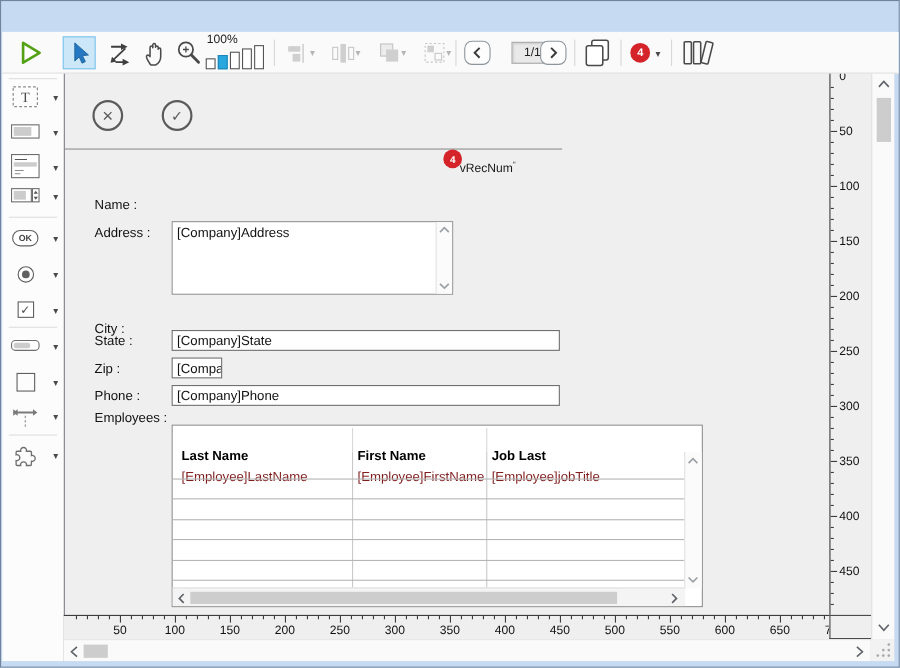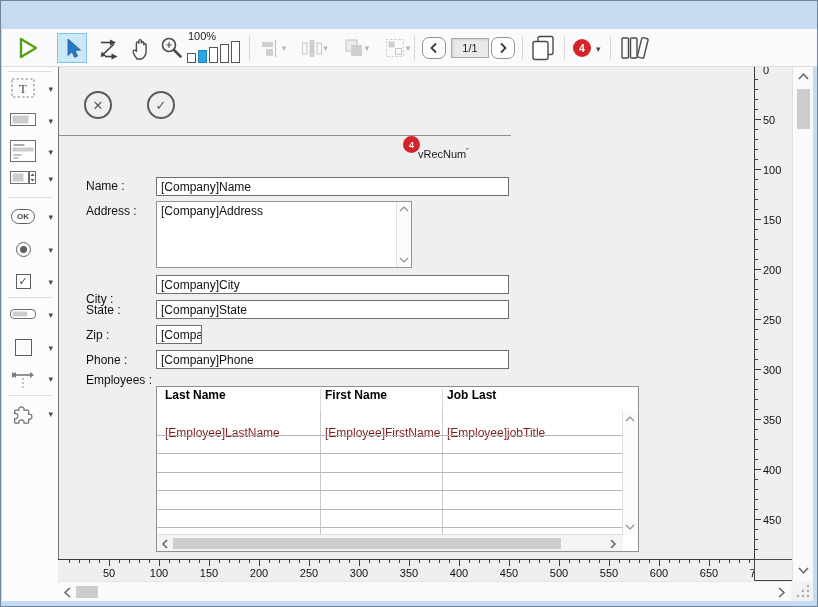--- a/index.html
+++ b/index.html
@@ -21,21 +21,21 @@
   #toolbar{position:absolute;left:1px;top:28px;width:816px;height:38px;background:#fafafa;border-bottom:1px solid #dcdcdc;}
   .tbtn{position:absolute;top:4px;width:30px;height:30px;display:flex;align-items:center;justify-content:center;}
   .tsep{position:absolute;top:7px;width:1px;height:24px;background:#d8d8d8;}
   #tool-select{background:#cbe7f8;border:1px solid #7fc3ec;}
   #zoomctl{position:absolute;left:184px;top:1px;width:56px;height:36px;}
   #zoomlabel{position:absolute;left:2px;top:0;font-size:11px;color:#222;}
   .zbar{position:absolute;bottom:3px;width:9px;background:#fff;border:1px solid #555;}
   .zbar.on{background:#29a8e0;border-color:#1d86b6;}
   .pagebtn{position:absolute;top:8px;width:24px;height:22px;border:1.5px solid #8d959c;border-radius:7px;
     background:#fdfdfd;display:flex;align-items:center;justify-content:center;}
-  #page-ind{position:absolute;left:449px;top:9px;width:38px;height:20px;background:#e9e9e9;border:1px solid #a9a9a9;
+  #page-ind{position:absolute;left:463px;top:9px;width:38px;height:20px;background:#e9e9e9;border:1px solid #a9a9a9;
     box-shadow:inset 1px 1px 2px rgba(0,0,0,.12);font-size:11px;color:#222;display:flex;align-items:center;justify-content:center;}
   .caret{font-size:9px;color:#4a4a4a;}
   #brand-btn{position:absolute;left:571px;top:10px;width:18px;height:18px;border-radius:50%;background:#d5232a;
     color:#fff;font-weight:bold;font-size:10px;display:flex;align-items:center;justify-content:center;}
   #brand-caret{position:absolute;left:594px;top:15px;}
   
   #palette{position:absolute;left:1px;top:66px;width:57px;height:534px;background:#fcfcfc;border-right:1px solid #73737b;}
   .tool{position:absolute;left:0;width:56px;height:30px;}
   .ticon{position:absolute;left:4px;top:0;width:34px;height:30px;display:flex;align-items:center;justify-content:center;}
   .tool .caret{position:absolute;right:5px;top:11px;}
@@ -56,21 +56,21 @@
   #recnum-text sup{font-size:7px;}
   .flabel{position:absolute;left:27px;font-size:12px;color:#111;}
   .fld{position:absolute;left:97px;height:19px;background:#fff;border:1px solid #6f6f6f;
     font-size:12px;color:#111;padding:2px 0 0 4px;white-space:nowrap;overflow:hidden;}
   #addr{position:absolute;left:97px;top:134px;width:256px;height:67px;background:#fff;border:1px solid #949494;}
   #addr .val{position:absolute;left:4px;top:2px;font-size:12px;color:#111;}
   .scol{position:absolute;right:0;top:0;bottom:0;width:15px;border-left:1px solid #e3e3e3;background:#fbfbfb;}
   .chev{position:absolute;left:2px;width:10px;height:8px;}
   
   #tbl{position:absolute;left:97px;top:319px;width:483px;height:166px;background:#fff;border:1px solid #8f8f8f;}
-  .th{position:absolute;top:1px;font-size:12px;font-weight:bold;color:#000;}
+  .th{position:absolute;top:20px;font-size:12px;font-weight:bold;color:#000;}
   .hdrline{position:absolute;top:2px;height:22px;width:1px;background:#d9d9d9;}
   .colline{position:absolute;top:24px;height:124px;width:1px;background:#c9c9c9;}
   .tc{position:absolute;top:39px;font-size:12px;color:#7f1d1d;white-space:nowrap;}
   .rowline{position:absolute;left:0;width:466px;height:1px;background:#b5b5b5;}
   #tbl-vs{position:absolute;right:0;top:24px;width:16px;height:124px;border-left:1px solid #e0e0e0;background:#fbfbfb;}
   #tbl-hs{position:absolute;left:0;bottom:0;width:466px;height:17px;border-top:1px solid #e0e0e0;background:#f4f4f4;}
   #tbl-hthumb{position:absolute;left:16px;top:3px;width:388px;height:11px;background:#cdcdcd;}
   
   #hruler{position:absolute;left:57px;top:558px;width:696px;height:22px;background:#efefef;border-top:1px solid #3c3c3c;overflow:hidden;}
   .htick{position:absolute;top:0;width:1px;height:3px;background:#3c3c3c;}
@@ -318,37 +318,35 @@
       <span>✓</span>
     </div>
     <div id="form-sep"></div>
 
     <div id="recnum-icon">
         <span>4</span>
       </div>
     <div id="recnum-text"><span>vRecNum</span><sup>”</sup></div>
 
     <div class="flabel" style="top:112px">Name :</div>
-    <div class="fld" style="top:110px;width:353px">[Company]Name</div>
 
     <div class="flabel" style="top:137px">Address :</div>
     <div id="addr">
       <span class="val">[Company]Address</span>
       <div class="scol">
         <svg class="chev" style="top:3px" viewBox="0 0 10 8">
             <path d="M1 6 L5 2 L9 6" fill="none" stroke="#9aa0a6" stroke-width="1.5"></path>
           </svg>
         <svg class="chev" style="bottom:3px" viewBox="0 0 10 8">
             <path d="M1 2 L5 6 L9 2" fill="none" stroke="#9aa0a6" stroke-width="1.5"></path>
           </svg>
       </div>
     </div>
 
     <div class="flabel" style="top:225px">City :</div>
-    <div class="fld" style="top:208px;width:353px">[Company]City</div>
 
     <div class="flabel" style="top:236px">State :</div>
     <div class="fld" style="top:233px;width:353px">[Company]State</div>
 
     <div class="flabel" style="top:261px">Zip :</div>
     <div class="fld" style="top:258px;width:46px">[Company]Zip</div>
 
     <div class="flabel" style="top:286px">Phone :</div>
     <div class="fld" style="top:283px;width:353px">[Company]Phone</div>
 

